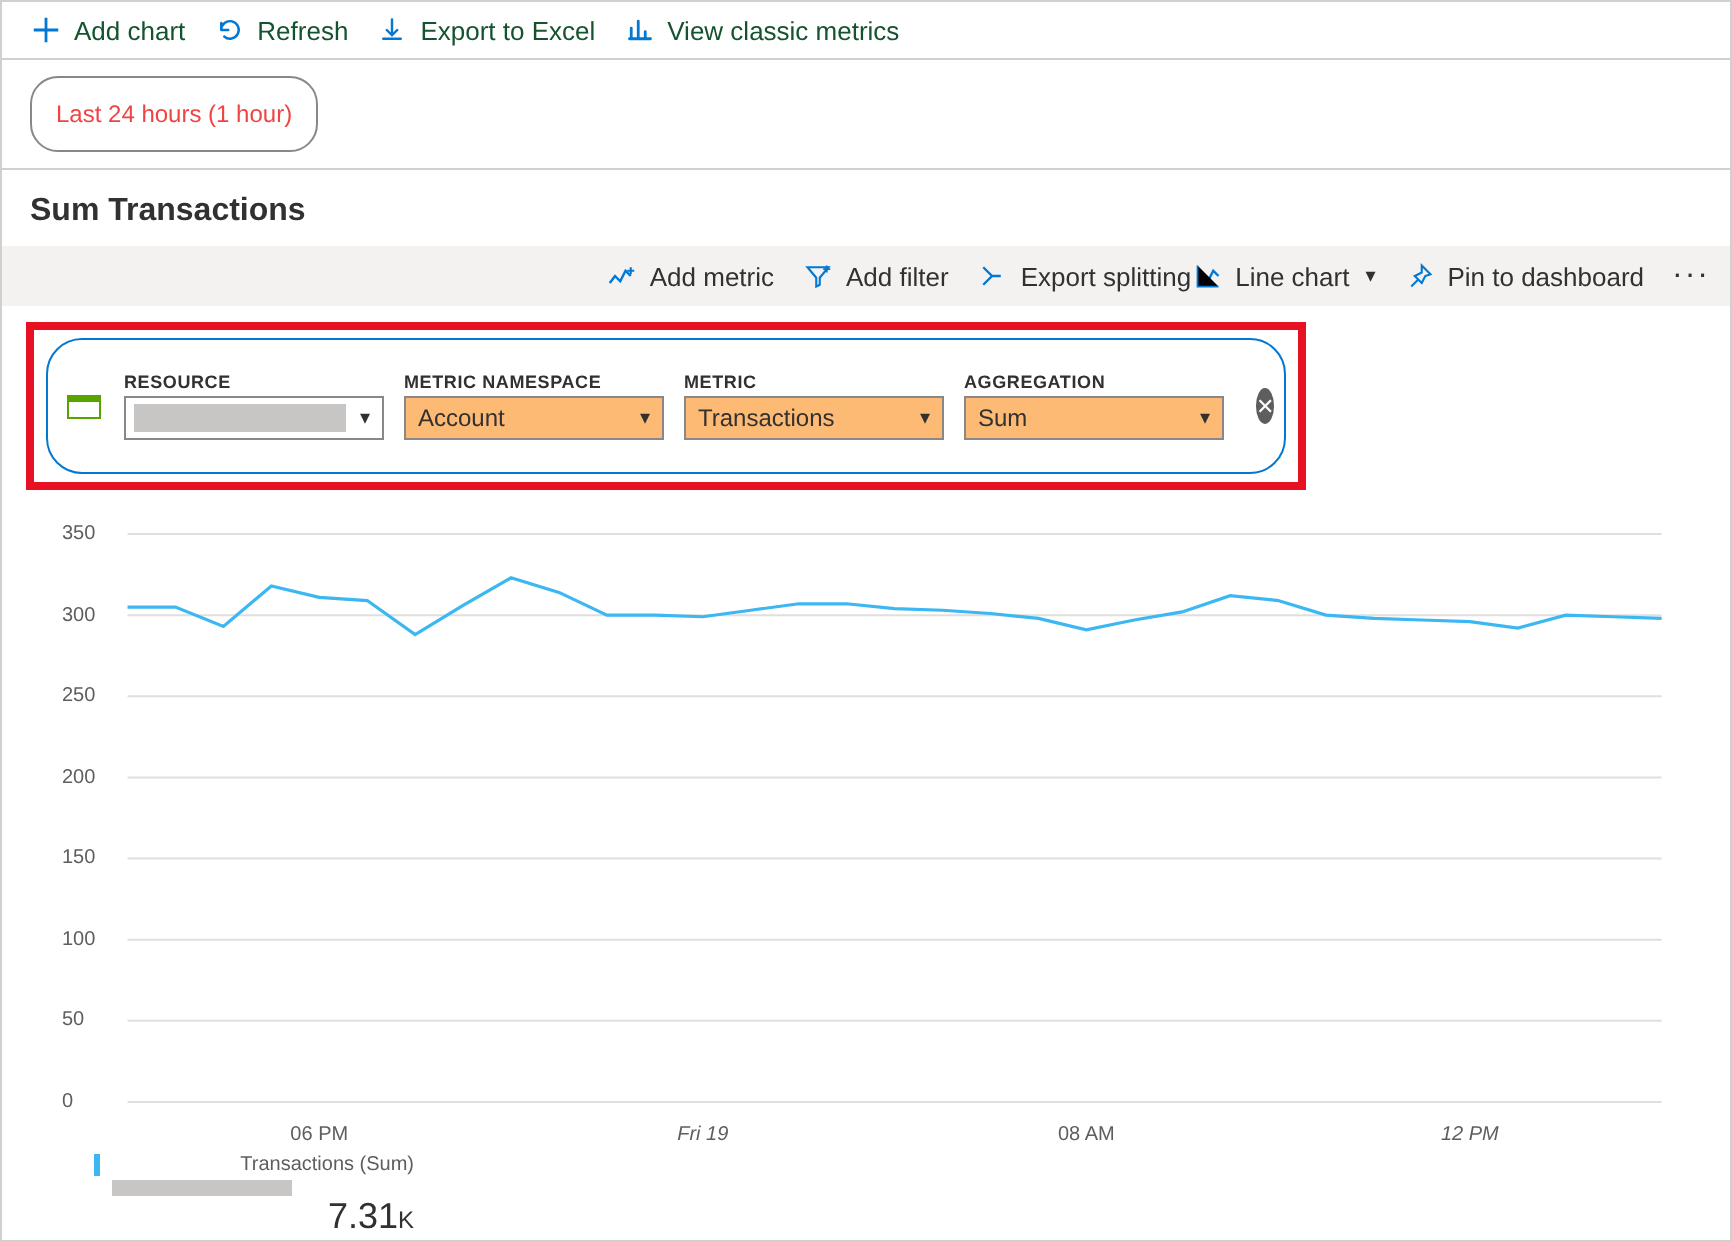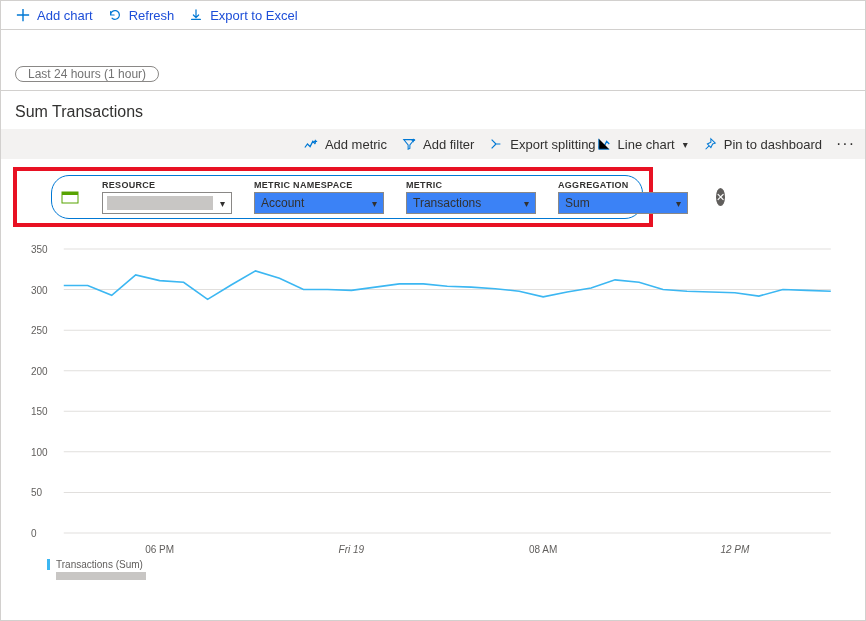--- a/index.html
+++ b/index.html
@@ -28,43 +28,42 @@
     display:flex;
     align-items:center;
     gap:14px;
     padding:6px 14px;
     border-bottom:1px solid var(--border);
   }
   .tl-btn{
     display:inline-flex;
     align-items:center;
     gap:6px;
-    color:#1d4ed8;
+    color:#14532d;
     cursor:pointer;
     font-size:13px;
   }
   .tl-btn .ico{color:var(--blue);display:inline-flex;align-items:center;justify-content:center;width:16px;height:16px}
   .time-row{
     padding:8px 14px;
     border-bottom:1px solid var(--border);
   }
   .pill{
     display:inline-block;
-    padding:0 12px;
+    padding:11px 12px;
     border:1px solid #8a8886;
     border-radius:14px;
     font-size:12px;
-    color:#737373;
+    color:#ef4444;
     cursor:pointer;
-    margin-top:28px;
   }
   .chart-title{
     padding:12px 14px 8px 14px;
     font-size:16px;
-    font-weight:400;
+    font-weight:700;
   }
   .chart-toolbar{
     display:flex;
     align-items:center;
     justify-content:flex-end;
     background:var(--light-bg);
     padding:6px 10px;
   }
   .chart-toolbar .left, .chart-toolbar .right{
     display:flex;
@@ -85,25 +84,24 @@
   
   .selector-wrap{
     margin:8px 12px 2px 12px;
     width:640px;
     border:4px solid var(--red);
     padding:4px 6px;
   }
   .selector-inner{
     display:flex;
     align-items:stretch;
-    gap:16px;
+    gap:4px;
     border:1px solid var(--blue);
     border-radius:18px;
-    padding:4px 8px;
-    margin-left:28px;
+    padding:16px 8px;
   }
   .resource-icon{
     width:22px;
     height:22px;
     align-self:center;
     margin-right:6px;
     display:flex;align-items:center;justify-content:center;
   }
   .sel-group{
     display:flex;
@@ -118,21 +116,21 @@
     margin-bottom:2px;
   }
   .sel-box{
     border:1px solid #8a8886;
     height:22px;
     display:flex;
     align-items:center;
     justify-content:space-between;
     padding:0 6px;
     font-size:12px;
-    background:#3b82f6;
+    background:#fdba74;
     cursor:pointer;
     min-width:120px;
   }
   .sel-box.resource{min-width:130px;background:linear-gradient(#c8c6c4,#c8c6c4) no-repeat;background-size:calc(100% - 22px) 70%;background-position:4px center}
   .sel-box.namespace{min-width:130px}
   .sel-box.metric{min-width:130px}
   .sel-box.agg{min-width:130px}
   .sel-chev{font-size:10px;color:#323130;margin-left:6px}
   .close-circle{
     align-self:center;
@@ -159,20 +157,21 @@
   .x-label{
     position:absolute;
     bottom:0;
     font-size:10px;
     color:#605e5c;
     transform:translateX(-50%);
   }
   .legend{
     margin:4px 24px 0 46px;
     width:160px;
+    text-align:right;
   }
   .legend-top{
     border-left:3px solid var(--chart-line);
     padding-left:6px;
     font-size:10px;
     color:#605e5c;
   }
   .legend-bar{
     margin-top:2px;
     height:8px;
@@ -207,20 +206,28 @@
     </span>
     <span>Refresh</span>
   </div>
   <div class="tl-btn">
     <span class="ico">
       <svg viewBox="0 0 16 16" width="14" height="14">
           <path d="M8 2v9m0 0l-3-3m3 3l3-3M3 13h10" stroke="#0078d4" stroke-width="1.4" fill="none" stroke-linecap="round"></path>
         </svg>
     </span>
     <span>Export to Excel</span>
+  </div>
+  <div class="tl-btn">
+    <span class="ico">
+      <svg viewBox="0 0 16 16" width="14" height="14">
+          <path d="M3 13V7m4 6V3m4 10V9m-9 4h12" stroke="#0078d4" stroke-width="1.6" fill="none" stroke-linecap="round"></path>
+        </svg>
+    </span>
+    <span>View classic metrics</span>
   </div>
 </div>
 
 <div class="time-row">
   <span class="pill">Last 24 hours (1 hour)</span>
 </div>
 
 <div class="chart-title">Sum Transactions</div>
 
 <div class="chart-toolbar">
@@ -339,13 +346,16 @@
     <div class="y-label" style="top: 1.29032%;">350</div>
     <div class="x-label" style="left: 16.5%;">06 PM</div>
     <div class="x-label" style="left: 40%; font-style: italic;">Fri 19</div>
     <div class="x-label" style="left: 63.5%;">08 AM</div>
     <div class="x-label" style="left: 87%; font-style: italic;">12 PM</div>
   </div>
 
 <div class="legend">
   <div class="legend-top">Transactions (Sum)</div>
   <div class="legend-bar"></div>
+  <div class="legend-value">
+    <span>7.31</span><span class="k">K</span>
+  </div>
 </div>
 
 </body></html>

